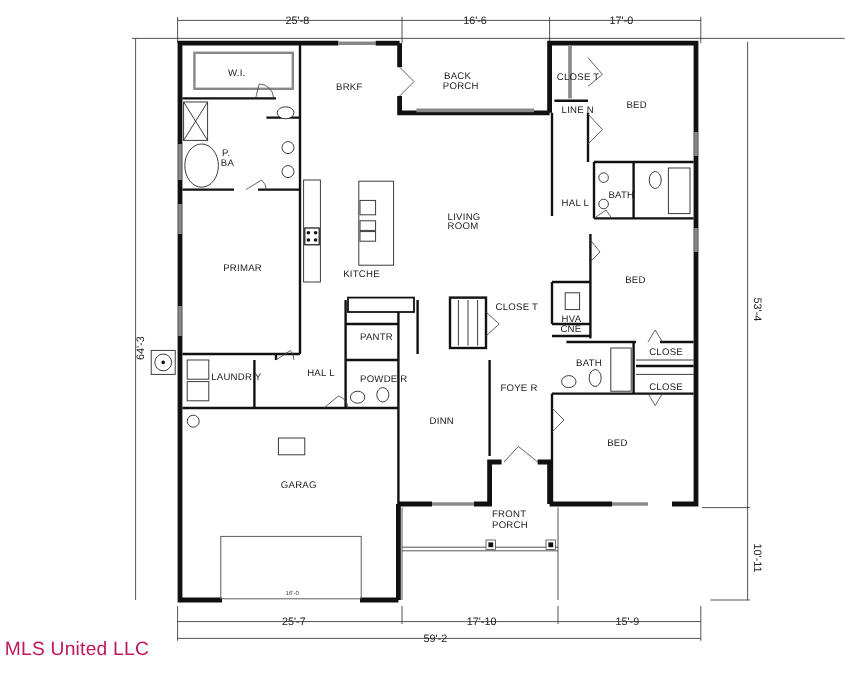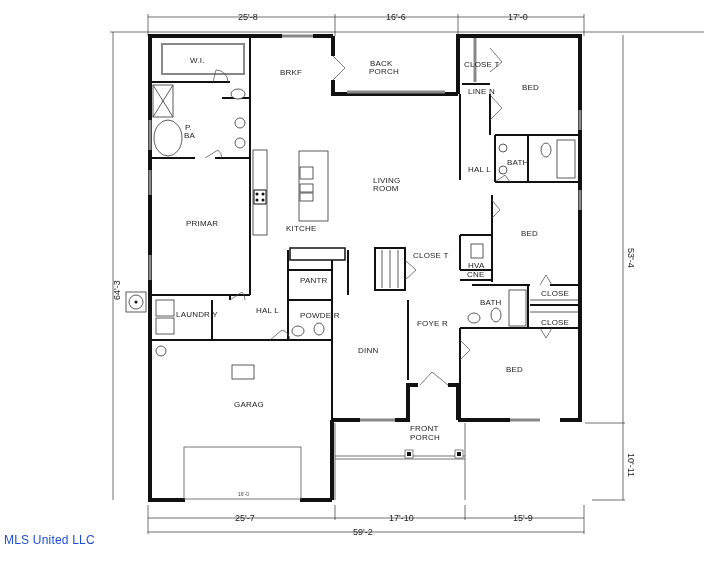--- a/index.html
+++ b/index.html
@@ -7,21 +7,21 @@
   #plan { position: absolute; left: 0; top: 0; width: 704px; height: 567px; }
   .room-label { font-family: "Liberation Sans", sans-serif; font-size: 8px; fill: #222; letter-spacing: 0.2px; }
   .room-sub { font-family: "Liberation Sans", sans-serif; font-size: 5px; fill: #444; }
   .dim-label { font-family: "Liberation Sans", sans-serif; font-size: 9px; fill: #222; }
   .wall { stroke: #111; stroke-width: 4; fill: none; }
   .int { stroke: #111; stroke-width: 2; fill: none; }
   .fix { stroke: #333; stroke-width: 0.8; fill: #fff; }
   .dimline { stroke: #333; stroke-width: 0.7; fill: none; }
   .window { stroke: #888; stroke-width: 3; }
   .door { stroke: #444; stroke-width: 0.7; fill: none; }
-  #watermark { position: absolute; left: 4px; top: 533px; font-size: 12px; color: #1d4ed8; font-family: "Liberation Sans", sans-serif; letter-spacing: 0.2px; }
+  #watermark { position: absolute; left: 4px; top: 533px; font-size: 16px; color: #be185d; font-family: "Liberation Sans", sans-serif; letter-spacing: 0.2px; }
 </style>
 </head>
 <body>
 
 <svg id="plan" viewBox="0 0 704 567" xmlns="http://www.w3.org/2000/svg">
 
   <g>
 
     <line class="dimline" x1="148" y1="17" x2="584" y2="17"></line>
     <line class="dimline" x1="148" y1="14" x2="148" y2="36"></line>

